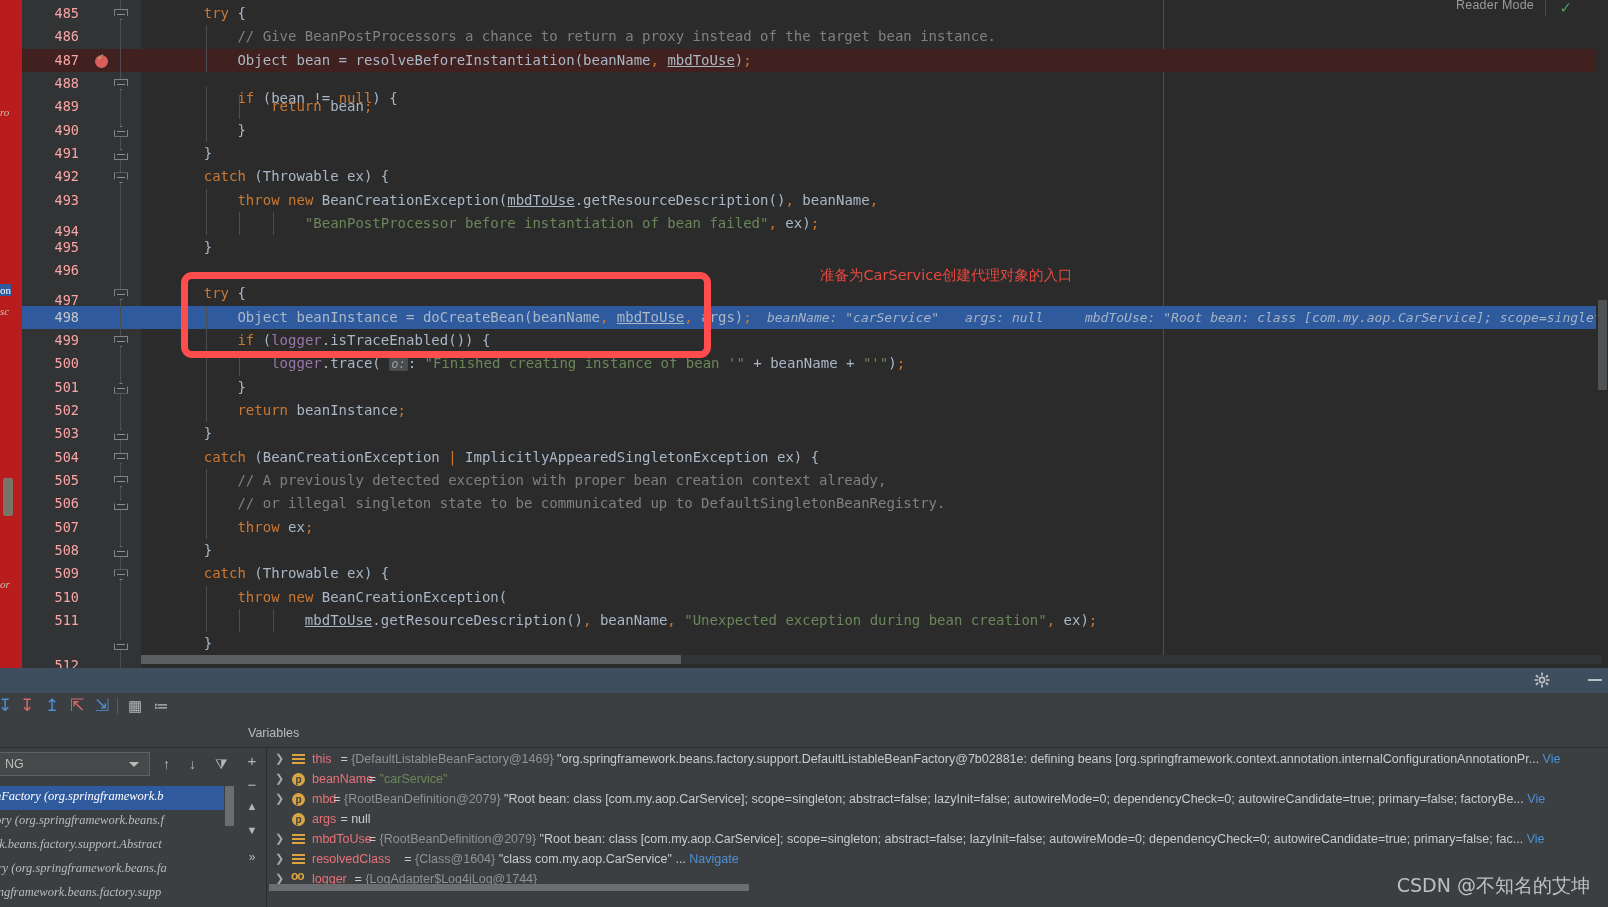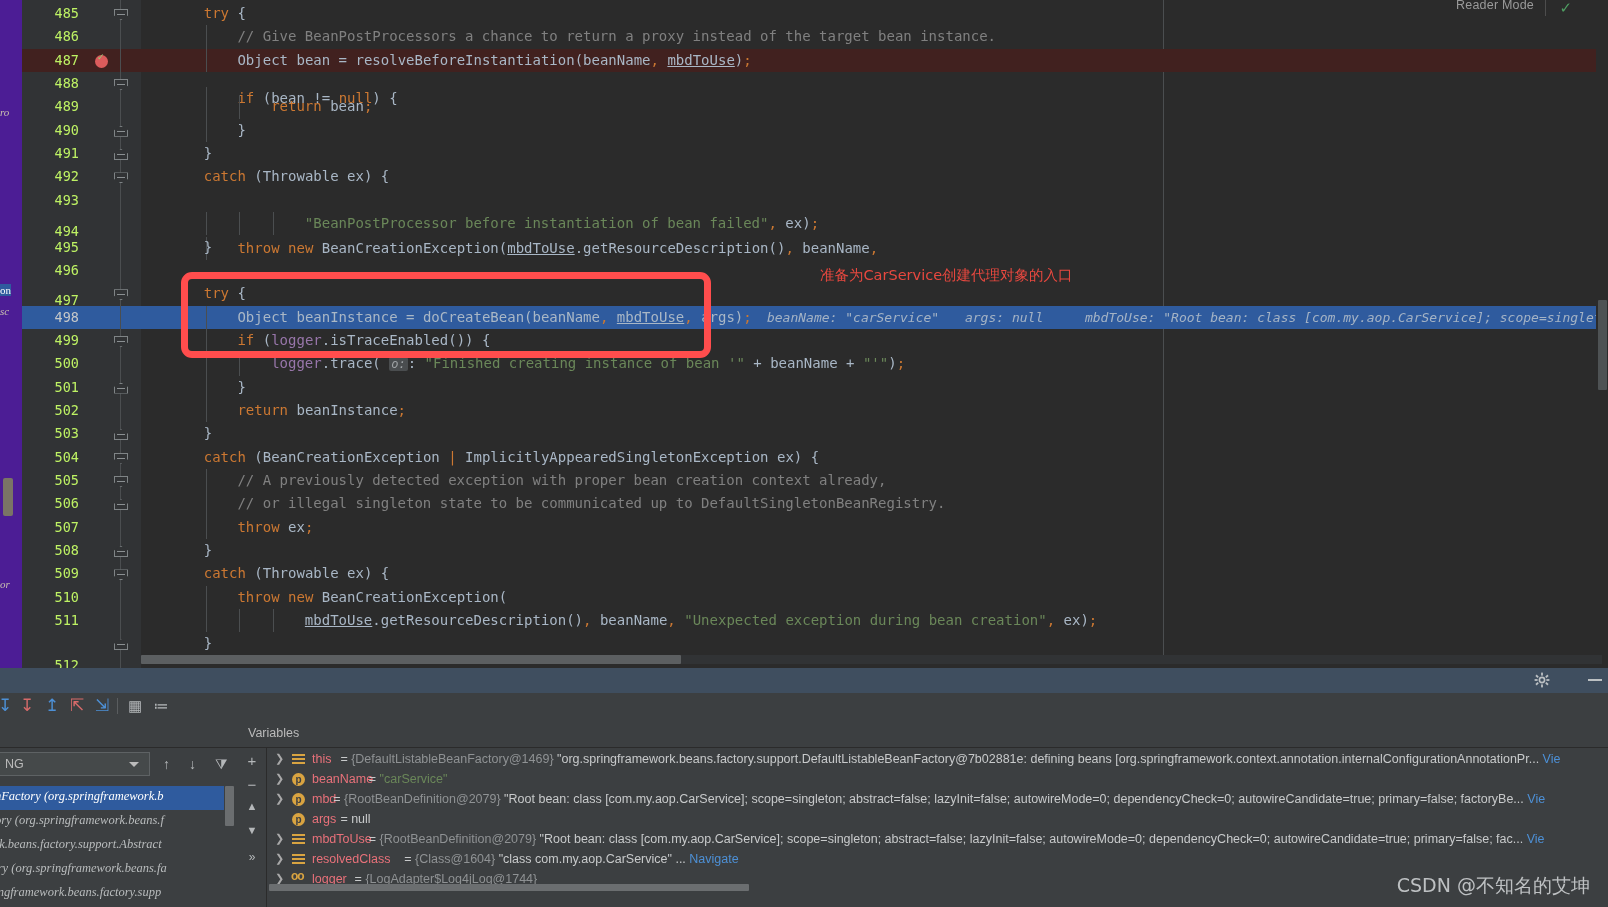--- a/index.html
+++ b/index.html
@@ -4,41 +4,41 @@
 <style>
   * { margin:0; padding:0; box-sizing:border-box; }
   html,body { width:1608px; height:907px; overflow:hidden; background:#2b2b2b;
               font-family:"Liberation Sans", sans-serif; }
 
   
   #root { position:relative; width:1608px; height:907px; background:#2b2b2b; }
 
   
   .left-strip { position:absolute; left:0; top:0; width:30px; height:680px;
-                background:#4c1d95; overflow:hidden; }
+                background:#b91c1c; overflow:hidden; }
   .left-strip .ls-line { position:absolute; left:0; font-style:italic;
                 font-family:"Liberation Serif", serif; font-size:11px;
                 color:#c8c0b0; white-space:nowrap; }
   .left-strip .ls-sel { background:#2f5b9e; color:#ffffff; font-style:normal; }
   .left-strip .ls-thumb { position:absolute; left:3px; top:478px; width:10px; height:38px;
                 background:#7a7466; border-radius:2px; }
 
   
   .editor { position:absolute; left:22px; top:0; right:0; height:680px; background:#2b2b2b; }
 
   
   .reader-mode { position:absolute; right:74px; top:-2px; font-size:12.5px; color:#9a9a9a;
                  letter-spacing:.2px; }
   .reader-sep { position:absolute; right:62px; top:0px; width:1px; height:16px; background:#4d4d4d; }
   .reader-check { position:absolute; right:36px; top:-1px; color:#4f9e63; font-size:15px; }
 
   
   .gutter { position:absolute; left:0; top:0; width:119px; height:680px; background:#313335; }
   .ln { position:absolute; right:62px; font-family:"DejaVu Sans Mono", monospace;
-        font-size:13.5px; color:#bef264; text-align:right; width:40px; }
+        font-size:13.5px; color:#fca5a5; text-align:right; width:40px; }
   .ln.cur { color:#c6c8c9; }
   .fold-rail { position:absolute; left:98px; top:0; width:1px; height:680px; background:#4b4e50; }
   .fold { position:absolute; left:92px; width:14px; height:11px; border:1px solid #7f8486;
           background:#313335; }
   .fold::after { content:""; position:absolute; left:2px; top:4px; width:8px; height:1px; background:#8b9092; }
   .fold.open  { clip-path: polygon(0 0,100% 0,100% 60%,50% 100%,0 60%); }
   .fold.close { clip-path: polygon(50% 0,100% 40%,100% 100%,0 100%,0 40%); }
   .bp { position:absolute; left:73px; width:13px; height:13px; border-radius:50%;
         background:#db5c5c; }
   .bp::after{ content:"✓"; position:absolute; left:2px; top:-3px; font-size:9px; color:#8fcf7a; }
@@ -233,21 +233,21 @@
         <div class="row" style="top: 118.75px;">
           <div class="txt">&nbsp;&nbsp;&nbsp;&nbsp;&nbsp;&nbsp;&nbsp;&nbsp;<span class="plain">}</span></div>
           <div class="ig" style="left: 64.68px; top: 0px; height: 23.3px;"></div>
         </div>
         <div class="row" style="top: 142.1px;">
           <div class="txt">&nbsp;&nbsp;&nbsp;&nbsp;<span class="plain">}</span></div>
         </div>
         <div class="row" style="top: 165.45px;">
           <div class="txt">&nbsp;&nbsp;&nbsp;&nbsp;<span class="kw">catch</span><span class="plain"> </span><span class="plain">(</span><span class="plain">Throwable</span><span class="plain"> </span><span class="plain">ex</span><span class="plain">)</span><span class="plain"> </span><span class="plain">{</span></div>
         </div>
-        <div class="row" style="top: 188.8px; margin-top: 48px;">
+        <div class="row" style="top: 188.8px;">
           <div class="txt">&nbsp;&nbsp;&nbsp;&nbsp;&nbsp;&nbsp;&nbsp;&nbsp;<span class="kw">throw</span><span class="plain"> </span><span class="kw">new</span><span class="plain"> </span><span class="plain">BeanCreationException</span><span class="plain">(</span><span class="plain und">mbdToUse</span><span class="plain">.</span><span class="plain">getResourceDescription</span><span class="plain">(</span><span class="plain">)</span><span class="kw">,</span><span class="plain"> </span><span class="plain">beanName</span><span class="kw">,</span></div>
           <div class="ig" style="left: 64.68px; top: 0px; height: 23.3px;"></div>
         </div>
         <div class="row" style="top: 212.15px;">
           <div class="txt">&nbsp;&nbsp;&nbsp;&nbsp;&nbsp;&nbsp;&nbsp;&nbsp;&nbsp;&nbsp;&nbsp;&nbsp;&nbsp;&nbsp;&nbsp;&nbsp;<span class="str">"BeanPostProcessor before instantiation of bean failed"</span><span class="kw">,</span><span class="plain"> </span><span class="plain">ex</span><span class="plain">)</span><span class="kw">;</span></div>
           <div class="ig" style="left: 64.68px; top: 0px; height: 23.3px;"></div>
           <div class="ig" style="left: 98.36px; top: 0px; height: 23.3px;"></div>
           <div class="ig" style="left: 132.04px; top: 0px; height: 23.3px;"></div>
         </div>
         <div class="row" style="top: 235.5px;">

